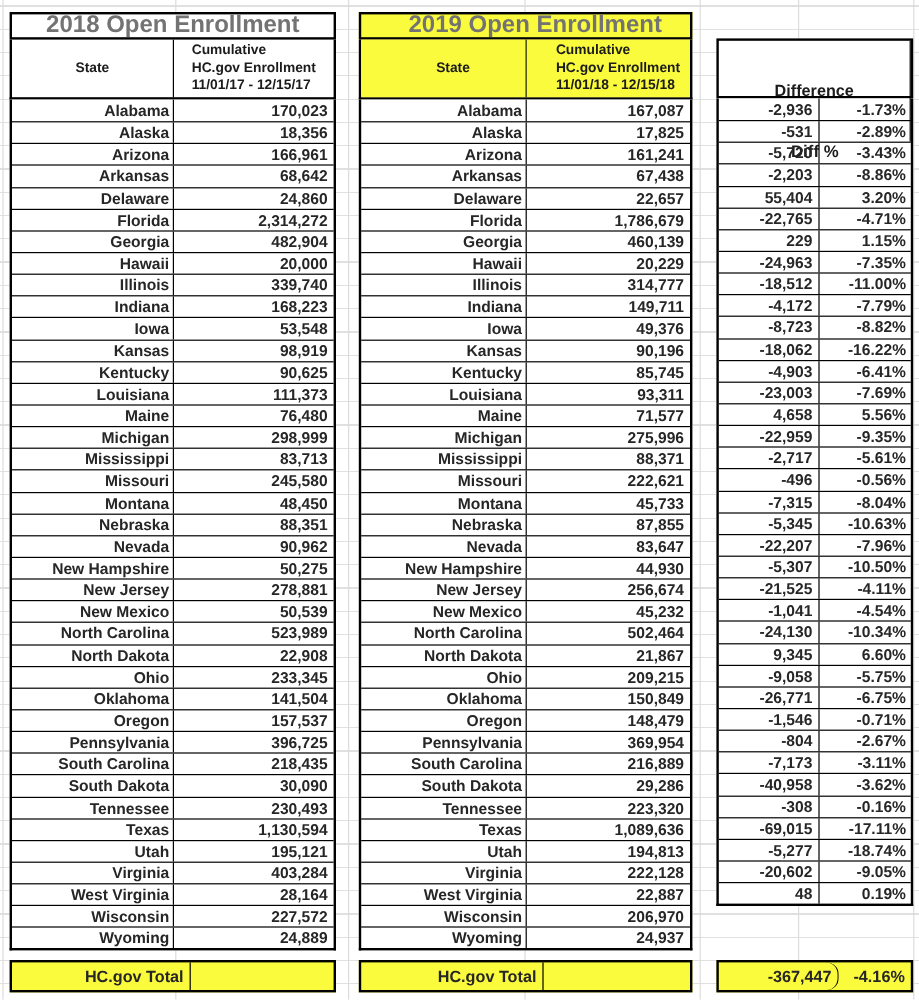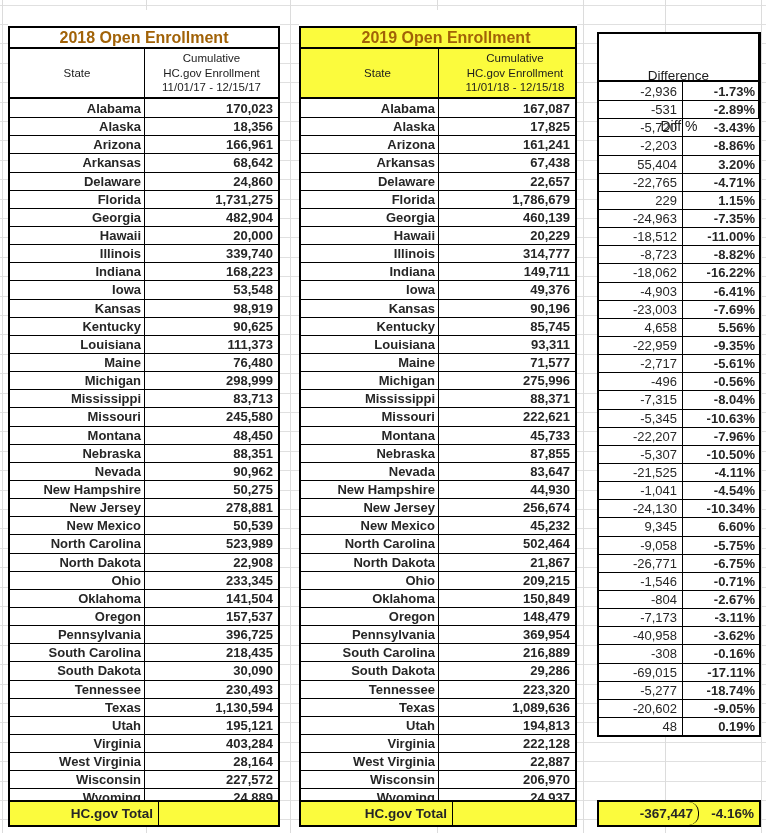--- a/index.html
+++ b/index.html
@@ -25,48 +25,48 @@
     background-position:2px 0,146px 0,290px 0,437px 0,583px 0,665px 0,761px 0,0 0;
     background-repeat:no-repeat,no-repeat,no-repeat,no-repeat,no-repeat,no-repeat,no-repeat,repeat;
     overflow:hidden;
   }
   .tbl { position:absolute; top:10px; background:#fff; }
   .t2018 { left:8px;  width:272px; }
   .t2019 { left:299px; width:278px; }
   .title {
     height:23px; border:2px solid #000; display:flex;
     align-items:center; justify-content:center;
-    font-weight:bold; font-size:16px; color:#a16207;margin-top:16px;
+    font-weight:bold; font-size:20px; color:#737373;
   }
   .colhdr {
     height:50px; border:2px solid #000; border-top:0; display:flex;
   }
   .colhdr .hcell {
     display:flex; flex-direction:column; align-items:center; justify-content:center;
-    font-weight:normal; font-size:11.5px; line-height:1.25; text-align:center;
+    font-weight:bold; font-size:11.5px; line-height:1.25; 
     color:#1c1c1c; white-space:pre-line; flex:1;
   }
   .colhdr .h-state { flex:0 0 135px; border-right:1.6px solid #000; }
   .t2019 .colhdr .h-state { flex-basis:138px; }
   .yellow { background:#fbfb3d;padding-left:16px; }
   .tbody { border:2px solid #000; border-top:0; background:#fff; }
   .trow { display:flex; height:18.15px; border-top:1.5px solid #000; }
   .trow:first-child { border-top:0; }
   .cell {
     display:flex; align-items:center; justify-content:flex-end;
     font-weight:bold; font-size:13px; color:#262626;
     padding-right:5px; overflow:hidden; flex:1; white-space:nowrap;
   }
   .col-state { flex:0 0 135px; border-right:1.6px solid #000; padding-right:3px; }
   .t2019 .col-state { flex-basis:138px; }
   .diffblk { position:absolute; left:597px; top:32px; width:164px; background:#fff; }
   .diffblk .colhdr { border-top:2px solid #000; height:50px;flex-direction:column; }
   .diffblk .h-diff { flex:0 0 84px; border-right:1.6px solid #000; font-size:13.5px; }
   .diffblk .h-pct { flex:1; font-size:14px; }
-  .col-diff { flex:0 0 84px; border-right:1.6px solid #000; font-weight:normal; }
+  .col-diff { flex:0 0 84px; border-right:1.6px solid #000; font-weight:bold; }
   .col-diff_pct { flex:1; padding-right:4px; }
   .totals { position:absolute; top:800px; height:27px; display:flex;
             border:2px solid #000; font-weight:bold; font-size:13.5px; }
   .totals .tcell {
     display:flex; align-items:center; justify-content:flex-end;
     padding-right:5px; position:relative; white-space:nowrap;
   }
   .tot-2018 { left:8px; width:272px; }
   .tot-2019 { left:299px; width:278px; }
   .tot-diff { left:597px; width:164px; }
@@ -107,21 +107,21 @@
       <div class="trow">
         <div class="cell col-state">Arkansas</div>
         <div class="cell col-v2018">68,642</div>
       </div>
       <div class="trow">
         <div class="cell col-state">Delaware</div>
         <div class="cell col-v2018">24,860</div>
       </div>
       <div class="trow">
         <div class="cell col-state">Florida</div>
-        <div class="cell col-v2018">1,731,275</div>
+        <div class="cell col-v2018">2,314,272</div>
       </div>
       <div class="trow">
         <div class="cell col-state">Georgia</div>
         <div class="cell col-v2018">482,904</div>
       </div>
       <div class="trow">
         <div class="cell col-state">Hawaii</div>
         <div class="cell col-v2018">20,000</div>
       </div>
       <div class="trow">
@@ -453,20 +453,24 @@
         <div class="cell col-diff">229</div>
         <div class="cell col-diff_pct">1.15%</div>
       </div>
       <div class="trow">
         <div class="cell col-diff">-24,963</div>
         <div class="cell col-diff_pct">-7.35%</div>
       </div>
       <div class="trow">
         <div class="cell col-diff">-18,512</div>
         <div class="cell col-diff_pct">-11.00%</div>
+      </div>
+      <div class="trow">
+        <div class="cell col-diff">-4,172</div>
+        <div class="cell col-diff_pct">-7.79%</div>
       </div>
       <div class="trow">
         <div class="cell col-diff">-8,723</div>
         <div class="cell col-diff_pct">-8.82%</div>
       </div>
       <div class="trow">
         <div class="cell col-diff">-18,062</div>
         <div class="cell col-diff_pct">-16.22%</div>
       </div>
       <div class="trow">

